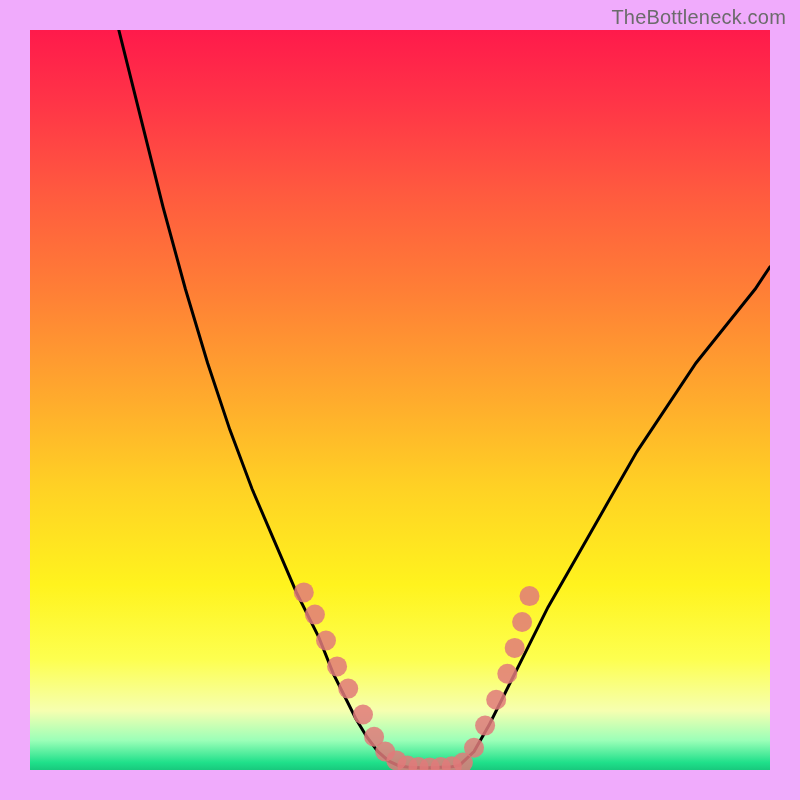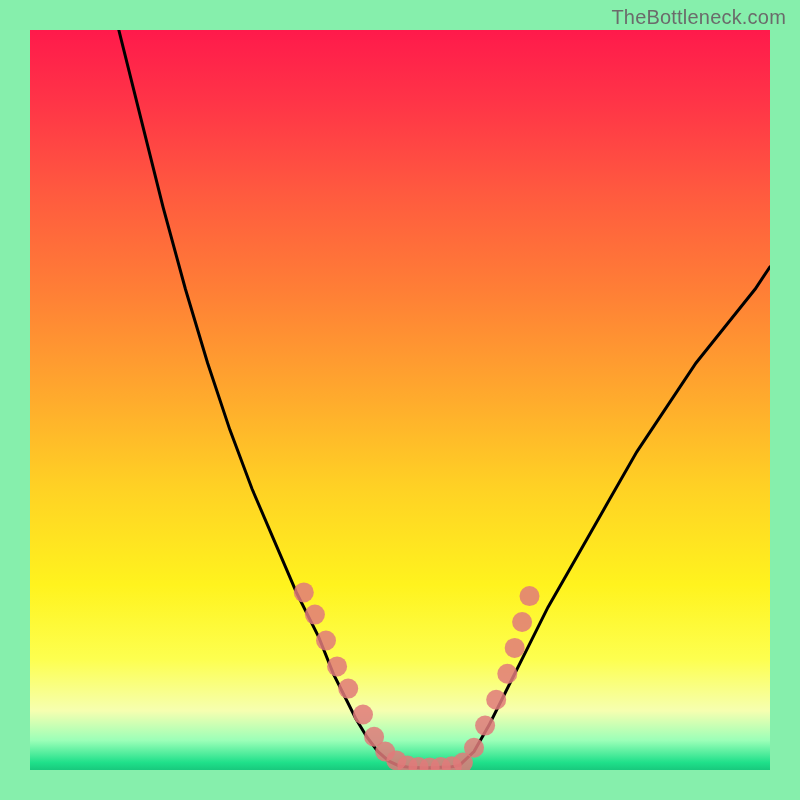--- a/index.html
+++ b/index.html
@@ -10,21 +10,21 @@
     background: #000;
     overflow: hidden;
     font-family: Arial, Helvetica, sans-serif;
   }
   .frame {
     position: absolute;
     left: 0;
     top: 0;
     width: 800px;
     height: 800px;
-    background: #86efac;
+    background: #f0abfc;
   }
   .plot-area {
     position: absolute;
     left: 30px;
     top: 30px;
     width: 740px;
     height: 740px;
     overflow: hidden;
   }
   .gradient {

